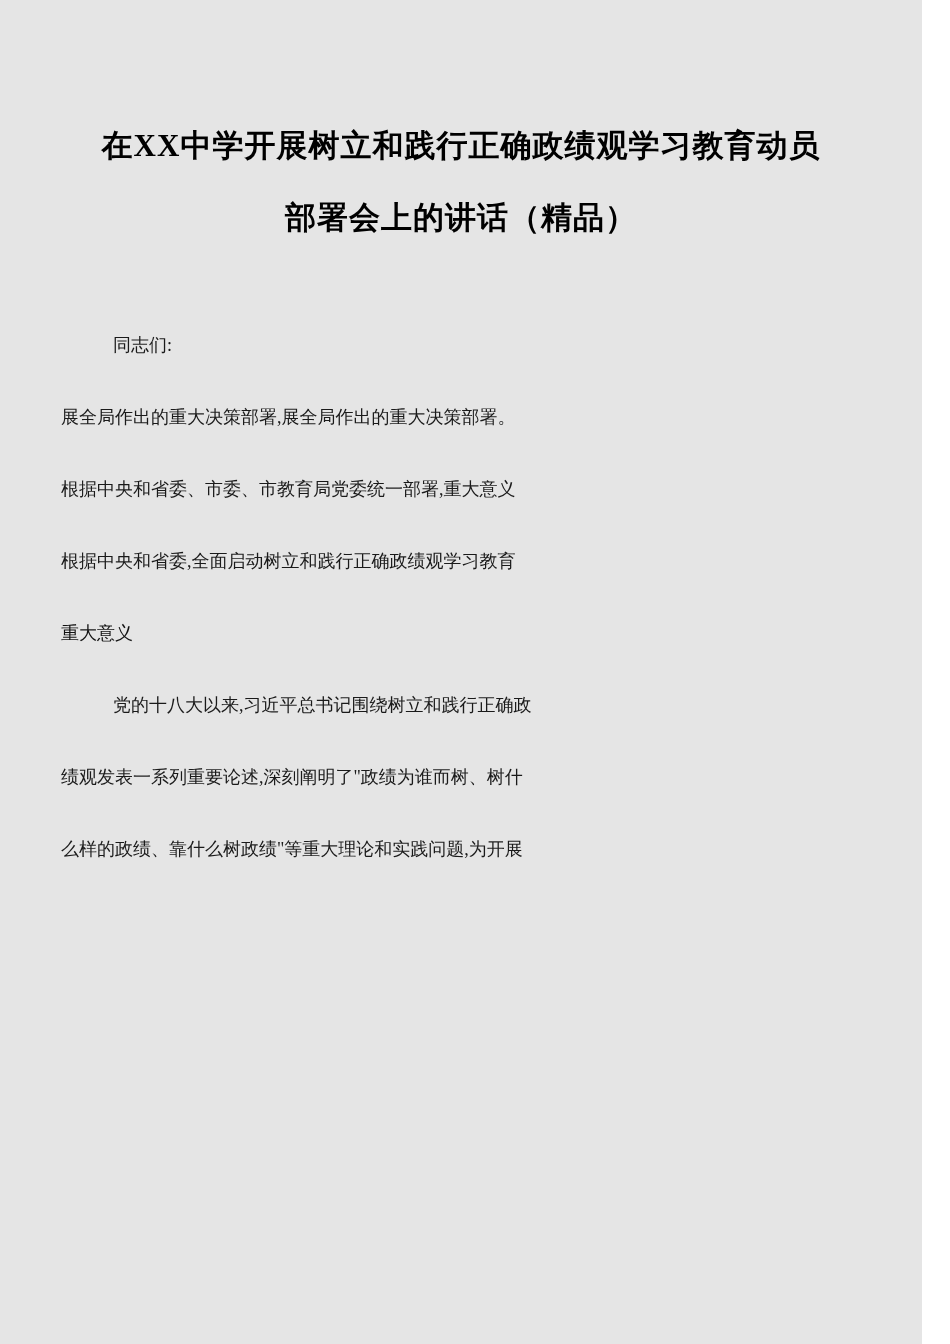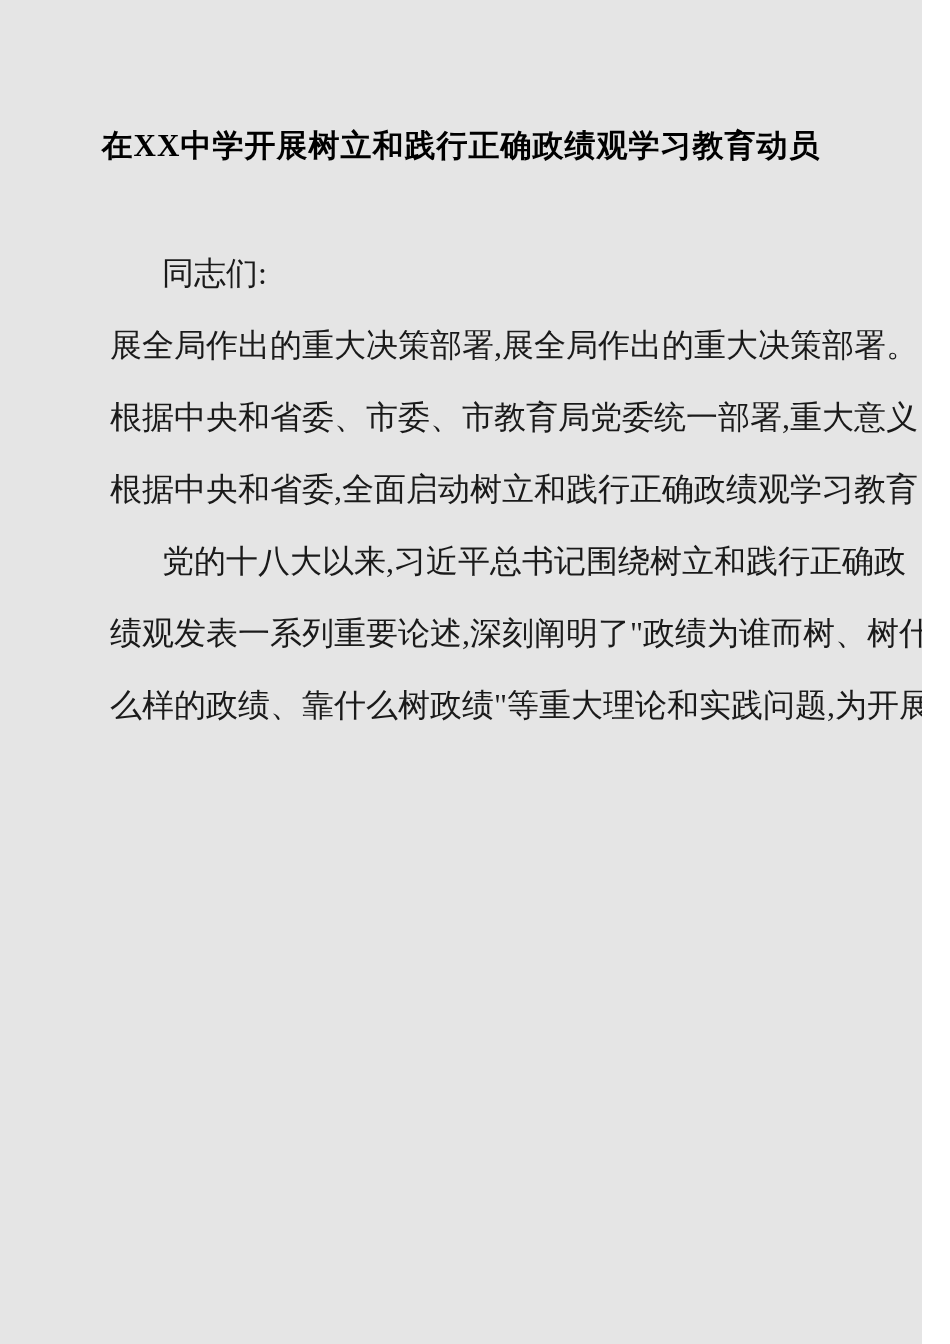--- a/index.html
+++ b/index.html
@@ -20,23 +20,23 @@
     padding-top: 110px;
     text-align: center;
     font-weight: 700;
     font-size: 31px;
     line-height: 72px;
     color: #000000;
     letter-spacing: 1px;
   }
   .doc-body {
     margin-top: 55px;
-    padding-left: 110px;
+    padding-left: 61px;
     width: 712px;
-    font-size: 32px;
+    font-size: 18px;
     line-height: 72px;
     color: #1a1a1a;
     text-align: left;
   }
   .para {
     margin: 0;
   }
   .line {
     height: 72px;
     white-space: nowrap;
@@ -47,31 +47,33 @@
   .para.heading .line {
     color: #111111;
   }
 </style>
 </head>
 <body>
 
 <div class="page">
   <div class="doc-title">
     <div class="title-line">在XX中学开展树立和践行正确政绩观学习教育动员</div>
+    <div class="title-line">部署会上的讲话（精品）</div>
   </div>
   <div class="doc-body" id="doc-body">
       <div class="para salutation">
         <div class="line indent">同志们:</div>
       </div>
       <div class="para body">
         <div class="line">展全局作出的重大决策部署,展全局作出的重大决策部署。</div>
         <div class="line">根据中央和省委、市委、市教育局党委统一部署,重大意义</div>
         <div class="line">根据中央和省委,全面启动树立和践行正确政绩观学习教育</div>
       </div>
       <div class="para heading">
+        <div class="line">重大意义</div>
       </div>
       <div class="para body">
         <div class="line indent">党的十八大以来,习近平总书记围绕树立和践行正确政</div>
         <div class="line">绩观发表一系列重要论述,深刻阐明了"政绩为谁而树、树什</div>
         <div class="line">么样的政绩、靠什么树政绩"等重大理论和实践问题,为开展</div>
       </div>
     </div>
 </div>
 
 </body></html>

